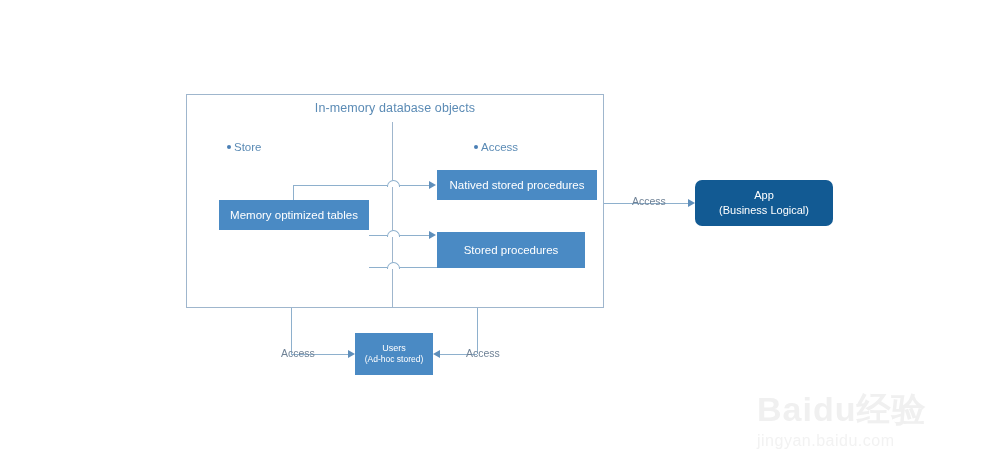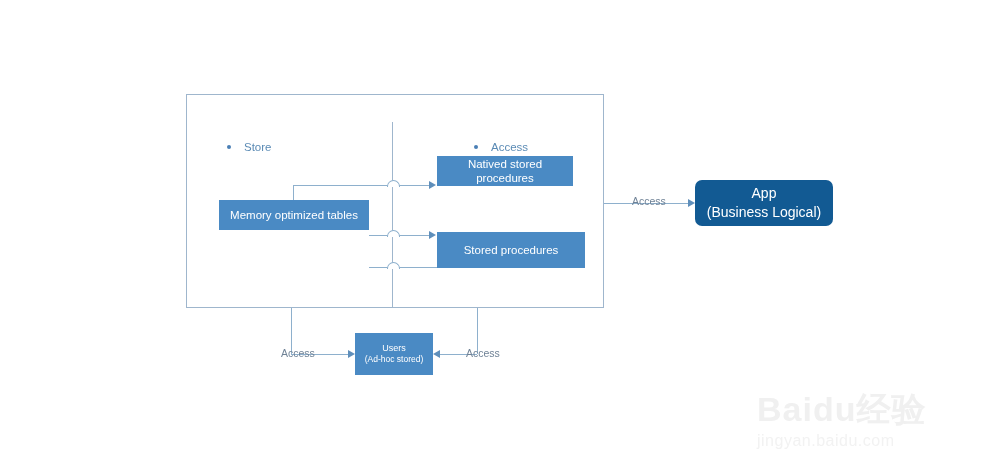--- a/index.html
+++ b/index.html
@@ -48,21 +48,21 @@
     width: 1.3px;
     height: 186px;
     background: #9fb6cd;
   }
 
   
   .bullet-row {
     position: absolute;
     display: flex;
     align-items: center;
-    gap: 13px;
+    gap: 3px;
     font-size: 11.5px;
     color: #5b8bb5;
   }
   .bullet-dot {
     width: 4px;
     height: 4px;
     border-radius: 50%;
     background: #4a7fb5;
     display: inline-block;
     flex: 0 0 auto;
@@ -79,40 +79,40 @@
     display: flex;
     align-items: center;
     justify-content: center;
     text-align: center;
     box-sizing: border-box;
     line-height: 1.25;
     padding: 2px 4px;
   }
   #box-memory   { left: 219px; top: 200px; width: 150px; height: 30px; }
   #box-disk     { left: 219px; top: 253px; width: 150px; height: 28px; }
-  #box-native   { left: 437px; top: 156px; width: 136px; height: 30px; }
+  #box-native   { left: 437px; top: 170px; width: 160px; height: 30px; }
   #box-stored   { left: 437px; top: 232px; width: 148px; height: 36px; }
   #box-users    {
     left: 355px; top: 333px; width: 78px; height: 42px;
     font-size: 9px; flex-direction: column; 
   }
   #box-users .line1 { font-size: 9px; }
   #box-users .line2 { font-size: 8.5px; }
 
   
   #box-app {
     position: absolute;
     left: 695px;
     top: 180px;
     width: 138px;
     height: 46px;
     background: #125a93;
     border-radius: 7px;
     color: #ffffff;
-    font-size: 14px;
+    font-size: 11px;
     display: flex;
     flex-direction: column;
     align-items: center;
     justify-content: center;
     line-height: 1.35;
     box-sizing: border-box;
   }
 
   
   .hline {
@@ -186,20 +186,21 @@
     letter-spacing: .5px;
     margin-top: 6px;
   }
 </style>
 </head>
 <body>
 
 <div id="stage">
 
   <div class="container-box"></div>
+  <div class="container-title">In-memory database objects</div>
   <div class="divider"></div>
 
   <div class="bullet-row" id="bullet-store">
     <span class="bullet-dot"></span>
     <span>Store</span>
   </div>
   <div class="bullet-row" id="bullet-access">
     <span class="bullet-dot"></span>
     <span>Access</span>
   </div>

